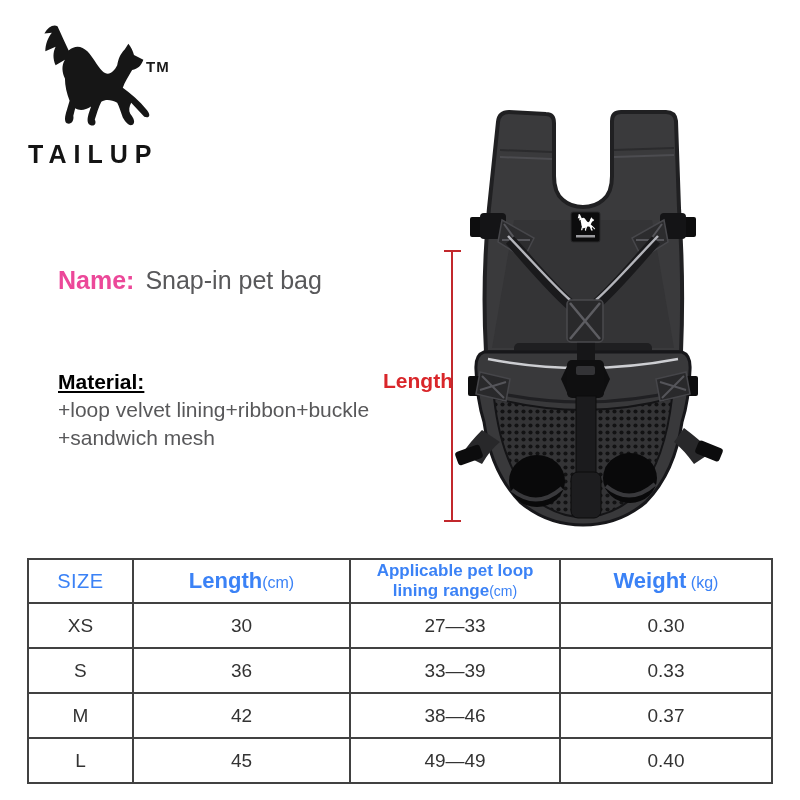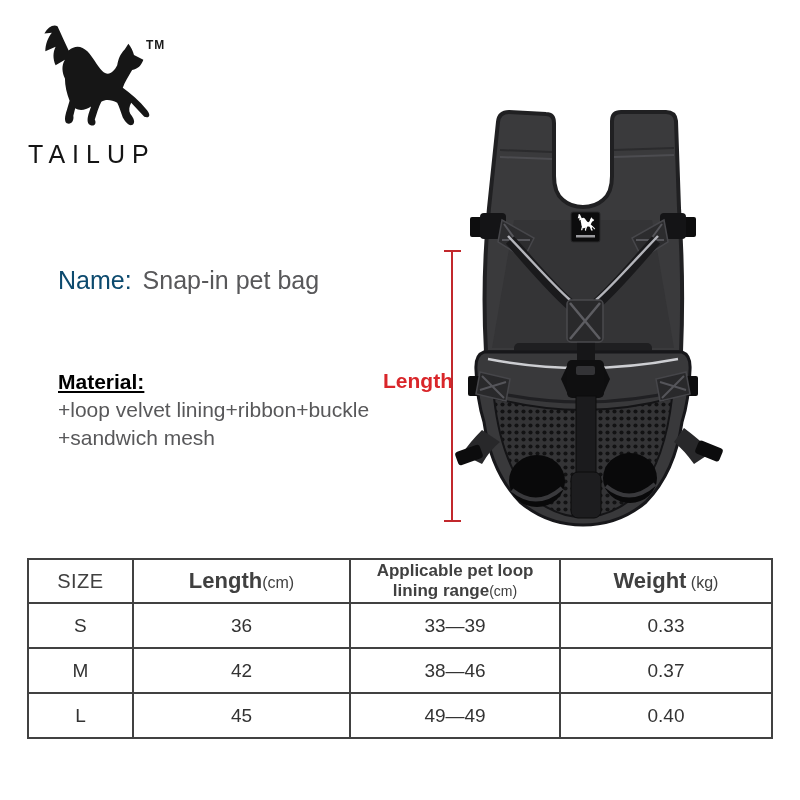--- a/index.html
+++ b/index.html
@@ -3,44 +3,44 @@
 <meta charset="utf-8">
 <style>
   html,body{margin:0;padding:0;background:#fff;}
   .canvas{
     position:relative;width:800px;height:800px;background:#ffffff;
     font-family:"Liberation Sans",sans-serif;overflow:hidden;
   }
   
   .logo-block{position:absolute;left:22px;top:18px;width:170px;}
   .logo-dog{display:block;width:140px;height:118px;}
-  .tm{position:absolute;left:124px;top:20px;font-size:12px;font-weight:700;color:#1a1a1a;letter-spacing:1px;}
-  .logo-text{margin:4px 0 0 6px;font-size:25px;font-weight:400;color:#141414;letter-spacing:7px;}
+  .tm{position:absolute;left:124px;top:40px;font-size:15px;font-weight:700;color:#1a1a1a;letter-spacing:1px;}
+  .logo-text{margin:4px 0 0 6px;font-size:25px;font-weight:700;color:#141414;letter-spacing:7px;}
   
   .name-row{position:absolute;left:58px;top:266px;font-size:25px;white-space:nowrap;}
-  .name-label{font-weight:400;color:#0c4a6e;}
+  .name-label{font-weight:700;color:#ec4899;}
   .name-value{color:#58585a;margin-left:4px;}
   
   .material{position:absolute;left:58px;top:368px;font-size:21px;color:#58585a;line-height:28px;}
   .material-label{font-weight:700;color:#000000;text-decoration:underline;}
   
   .length-label{position:absolute;left:383px;top:369px;font-size:21px;font-weight:600;color:#d9262a;}
   .measure-line{position:absolute;left:444px;top:250px;width:17px;height:272px;}
   .m-bar{position:absolute;left:7px;top:0;width:2px;height:100%;background:#c2282c;}
   .m-cap{position:absolute;left:0;width:17px;height:2px;background:#c2282c;}
   .m-cap.top{top:0;} .m-cap.bottom{bottom:0;}
   
   .product{position:absolute;left:450px;top:100px;width:320px;height:450px;}
   
   .size-table{
     position:absolute;left:27px;top:558px;width:746px;
     border-collapse:collapse;table-layout:fixed;color:#333;
   }
   .size-table th,.size-table td{border:2px solid #414141;text-align:center;vertical-align:middle;padding:0;}
-  .size-table th{height:42px;font-weight:700;color:#404040;}
+  .size-table th{height:42px;font-weight:700;color:#3b82f6;}
   .size-table td{height:43px;font-size:19px;font-weight:400;color:#333;}
   .col-size{width:14.1%;} .col-length{width:29.2%;} .col-range{width:28.2%;} .col-weight{width:28.5%;}
   .h-size{font-size:20px;font-weight:500;letter-spacing:0.5px;}
   .h-main{font-size:22px;font-weight:700;}
   .h-unit{font-size:16px;font-weight:400;}
   .h-range{font-size:17px;font-weight:700;line-height:1.18;}
   .range-unit{font-size:14px;font-weight:400;}
 </style>
 </head>
 <body>
@@ -164,20 +164,26 @@
             <div><span>lining range</span><span class="range-unit">(cm)</span></div>
           </div>
         </th>
         <th>
           <span class="h-main">Weight</span> <span class="h-unit">(kg)</span>
         </th>
       </tr>
     </thead>
     <tbody>
       <tr>
+        <td>XS</td>
+        <td>30</td>
+        <td>27—33</td>
+        <td>0.30</td>
+      </tr>
+      <tr>
         <td>S</td>
         <td>36</td>
         <td>33—39</td>
         <td>0.33</td>
       </tr>
       <tr>
         <td>M</td>
         <td>42</td>
         <td>38—46</td>
         <td>0.37</td>

